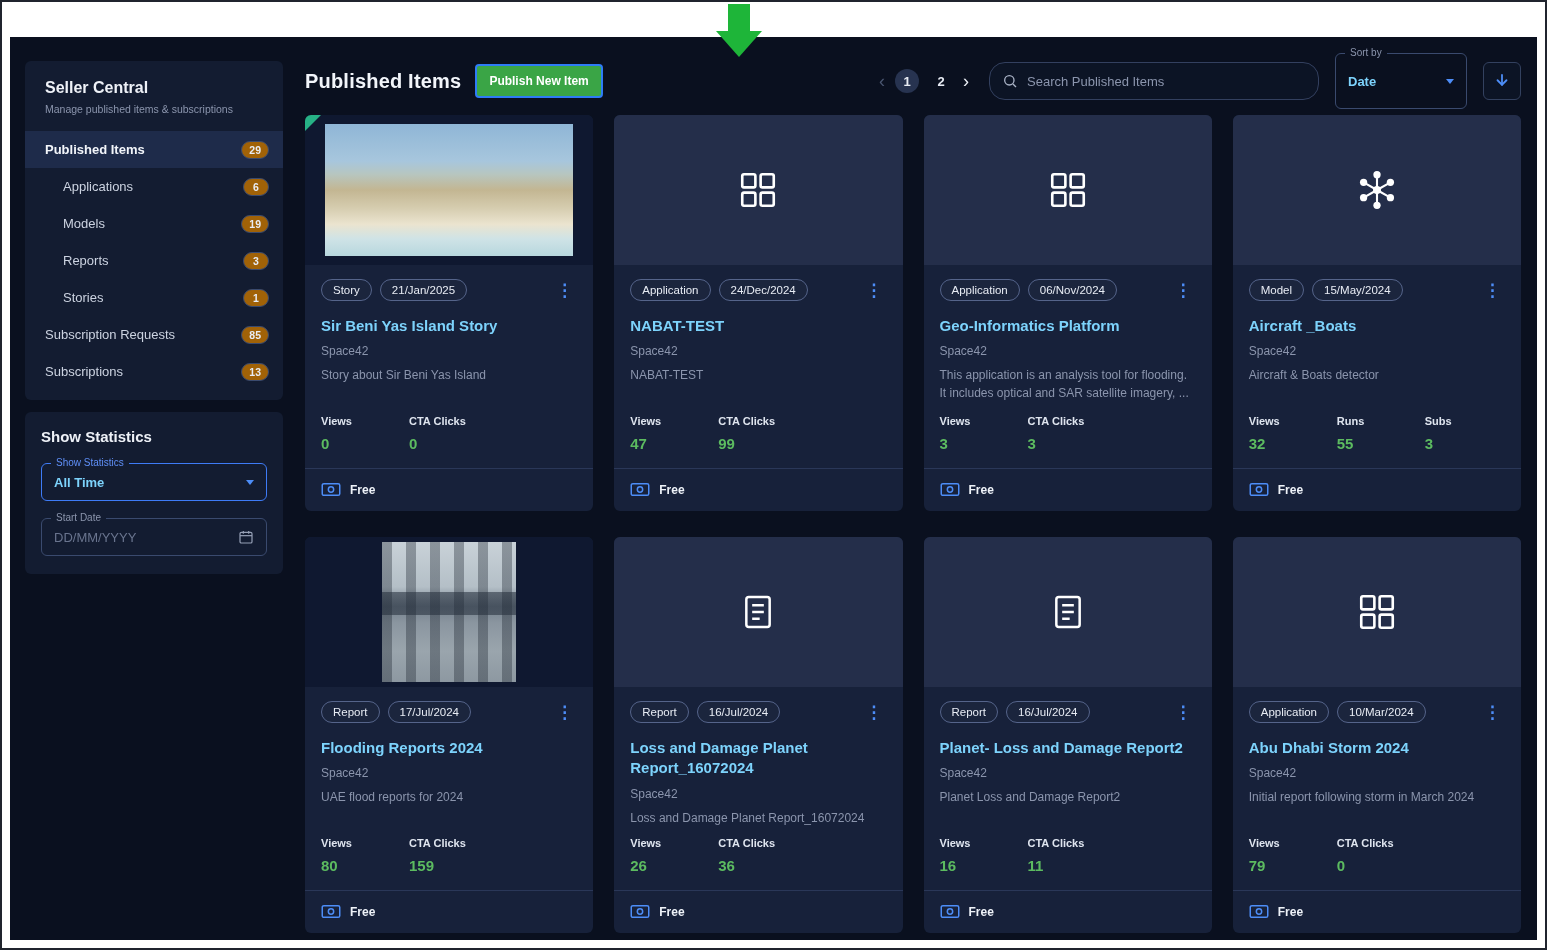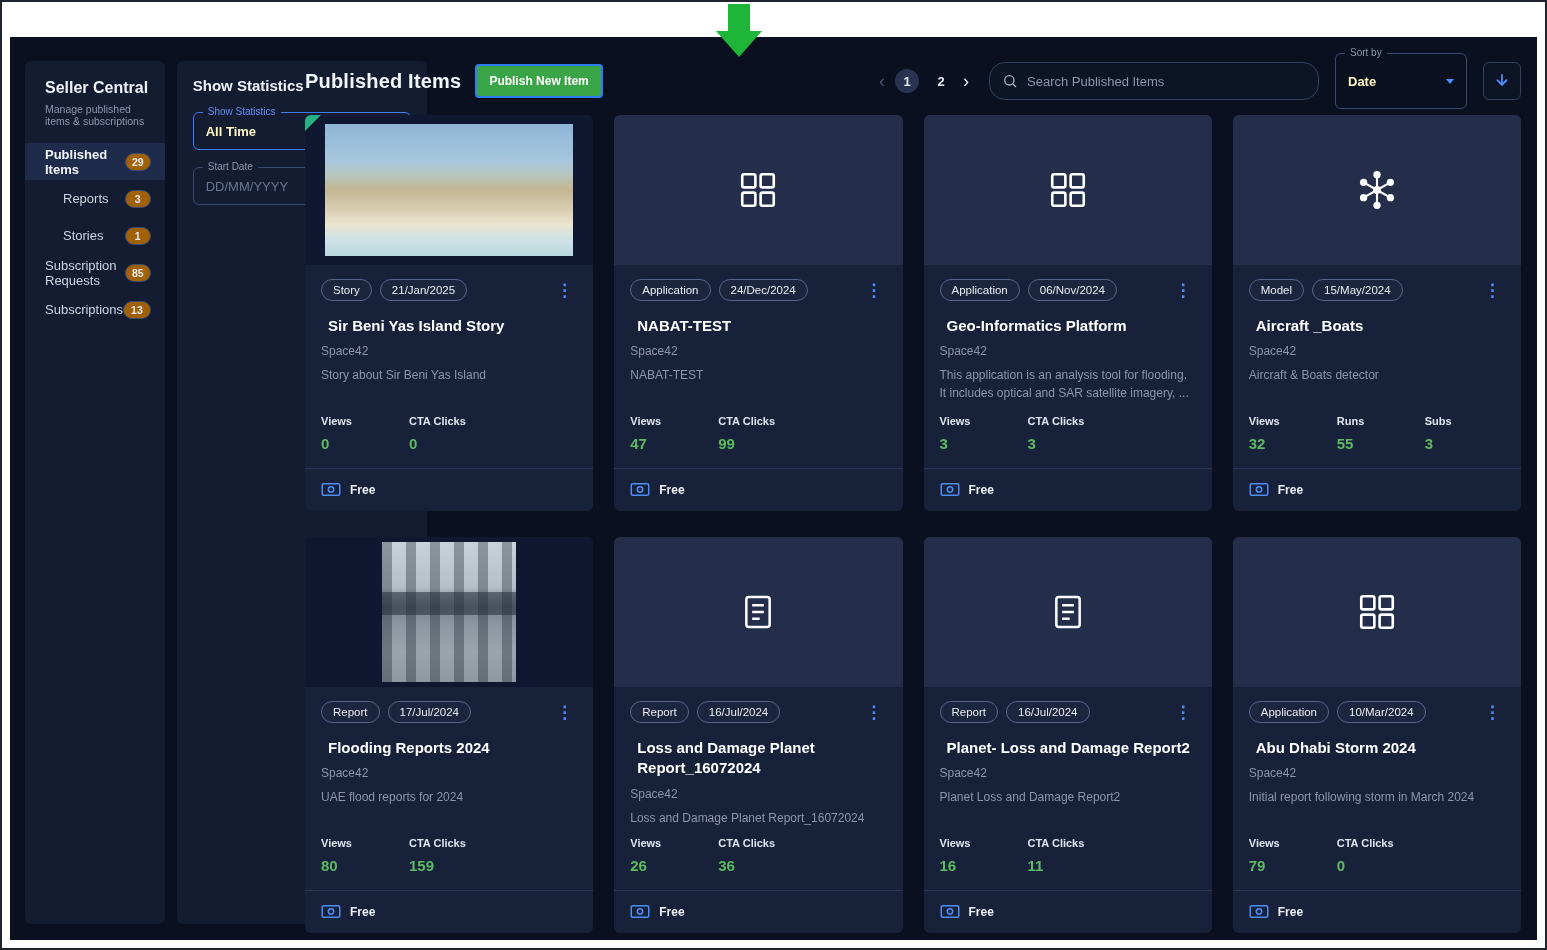--- a/index.html
+++ b/index.html
@@ -9,41 +9,41 @@
   .frame { position:relative; width:1547px; height:950px; background:#ffffff; border:2px solid #20242e; overflow:hidden; }
 
   
   .annot-arrow { position:absolute; top:2px; left:714px; width:46px; display:flex; flex-direction:column; align-items:center; z-index:20; }
   .arrow-stem { width:22px; height:27px; background:#1eb539; }
   .arrow-head { width:0; height:0; border-left:23px solid transparent; border-right:23px solid transparent; border-top:26px solid #1eb539; }
 
   .app { position:absolute; left:8px; right:8px; top:35px; bottom:8px; background:#0a101f; display:flex; padding:24px 16px 16px 15px; }
 
   
-  .sidebar { width:258px; flex:0 0 258px; display:flex; flex-direction:row; gap:12px; }
+  .sidebar { width:258px; flex:0 0 258px; display:flex; flex-direction:column; gap:12px; }
   .panel { background:#131c31; border-radius:6px; }
   .panel-head { padding:18px 16px 10px 20px; }
   .sc-title { font-size:16px; font-weight:700; color:#eef1f7; }
   .sc-sub { font-size:10.5px; color:#8b95ad; margin-top:6px; }
   nav { padding:6px 0 10px 0; }
   .nav-item { height:37px; display:flex; align-items:center; padding:0 14px 0 20px; cursor:pointer; }
   .nav-item.sub { padding-left:38px; }
   .nav-label { font-size:13px; color:#ccd3e1; font-weight:500; }
   .nav-item.active { background:#1e2b4a; }
   .nav-item.active .nav-label { color:#f2f5fa; font-weight:700; }
   .nav-badge { margin-left:auto; min-width:26px; height:18px; padding:0 7px; border-radius:9px; background:#a16207; border:1px solid #3a4a6e; color:#e8ecf4; font-size:10.5px; font-weight:700; display:flex; align-items:center; justify-content:center; }
 
   .stats-panel { padding:16px; }
   .stats-title { font-size:15px; font-weight:700; color:#eef1f7; margin-bottom:18px; }
   .fieldset { position:relative; height:38px; border:1px solid #3a4a6e; border-radius:6px; display:flex; align-items:center; padding:0 12px; margin-bottom:17px; background:transparent; cursor:pointer; }
   .fieldset:last-child { margin-bottom:2px; }
   .fieldset .legend { position:absolute; top:-7px; left:9px; background:#131c31; padding:0 5px; font-size:10px; color:#8b95ad; }
   .fieldset.accent { border:1.5px solid #3e7bf6; }
   .fieldset.accent .legend { color:#5f8ff7; }
-  .field-value { font-size:13px; font-weight:700; color:#fef9c3; }
+  .field-value { font-size:13px; font-weight:700; color:#7dd3fc; }
   .caret { margin-left:auto; width:0; height:0; border-left:4.5px solid transparent; border-right:4.5px solid transparent; border-top:5.5px solid #4d8df7; }
   .date-input { flex:1; background:transparent; border:none; outline:none; font-family:"Liberation Sans", sans-serif; font-size:13px; color:#cdd5e3; }
   .date-input::placeholder { color:#69748e; }
   .cal { margin-left:auto; display:flex; align-items:center; }
 
   
   .main { flex:1; margin-left:22px; display:flex; flex-direction:column; min-width:0; }
   .topbar { display:flex; align-items:center; height:40px; flex:0 0 40px; }
   .page-title { font-size:20px; font-weight:700; color:#f2f5fa; letter-spacing:0.2px; }
   .publish-btn { margin-left:14px; background:#3aa546; color:#ffffff; font-family:"Liberation Sans", sans-serif; font-size:12px; font-weight:600; padding:8px 12px; border:2px solid #2e7cf6; border-radius:4px; cursor:pointer; }
@@ -71,21 +71,21 @@
     background:linear-gradient(180deg,#8fb6d6 0%,#a7c6dd 28%,#b7c6c0 38%,#c3b692 50%,#d6cdb0 64%,#ebe4cf 76%,#cfe3e6 87%,#b7d7de 100%); }
   .photo-flood { width:134px; height:140px;
     background:
       linear-gradient(180deg, rgba(0,0,0,0) 0 36%, rgba(35,45,58,0.55) 36% 52%, rgba(0,0,0,0) 52% 100%),
       repeating-linear-gradient(90deg, rgba(25,33,44,0.35) 0 10px, rgba(0,0,0,0) 10px 24px),
       linear-gradient(180deg,#c9d2d8 0%,#b4bfc7 32%,#74808d 46%,#8b96a0 58%,#9aa5ad 78%,#8d98a1 100%); }
   .card-body { flex:1; padding:14px 16px; display:flex; flex-direction:column; }
   .chip-row { display:flex; align-items:center; gap:8px; }
   .chip { border:1px solid #55648a; border-radius:14px; padding:4px 11px; font-size:11.5px; color:#e8ecf4; background:rgba(255,255,255,0.02); white-space:nowrap; }
   .kebab { margin-left:auto; color:#4d8df7; font-size:17px; font-weight:700; line-height:1; cursor:pointer; padding:2px 4px; }
-  .card-title { font-size:15px; font-weight:700; color:#ffffff; margin-top:15px; line-height:1.35;margin-left:7px; }
+  .card-title { font-size:15px; font-weight:700; color:#7dd3fc; margin-top:15px; line-height:1.35; }
   .card-author { font-size:12px; color:#8b95ad; margin-top:8px; }
   .card-desc { font-size:12px; color:#8b95ad; margin-top:9px; line-height:1.45; }
   .card-bottom { margin-top:auto; }
   .stats { display:flex; }
   .stat { width:88px; }
   .stat:last-child { width:auto; }
   .stat-label { font-size:11px; font-weight:700; color:#dfe5ef; }
   .stat-value { font-size:15px; font-weight:700; color:#5cbb60; margin-top:8px; }
   .card-divider { height:1px; background:#2a3758; margin:16px -16px 0 -16px; }
   .price-row { display:flex; align-items:center; gap:9px; padding-top:13px; }
@@ -106,20 +106,28 @@
     <aside class="sidebar">
       <section class="panel">
         <div class="panel-head">
           <h1 class="sc-title">Seller Central</h1>
           <p class="sc-sub">Manage published items &amp; subscriptions</p>
         </div>
         <nav>
           <div class="nav-item active">
             <span class="nav-label">Published Items</span>
             <span class="nav-badge">29</span>
+          </div>
+          <div class="nav-item sub">
+            <span class="nav-label">Applications</span>
+            <span class="nav-badge">6</span>
+          </div>
+          <div class="nav-item sub">
+            <span class="nav-label">Models</span>
+            <span class="nav-badge">19</span>
           </div>
           <div class="nav-item sub">
             <span class="nav-label">Reports</span>
             <span class="nav-badge">3</span>
           </div>
           <div class="nav-item sub">
             <span class="nav-label">Stories</span>
             <span class="nav-badge">1</span>
           </div>
           <div class="nav-item">

